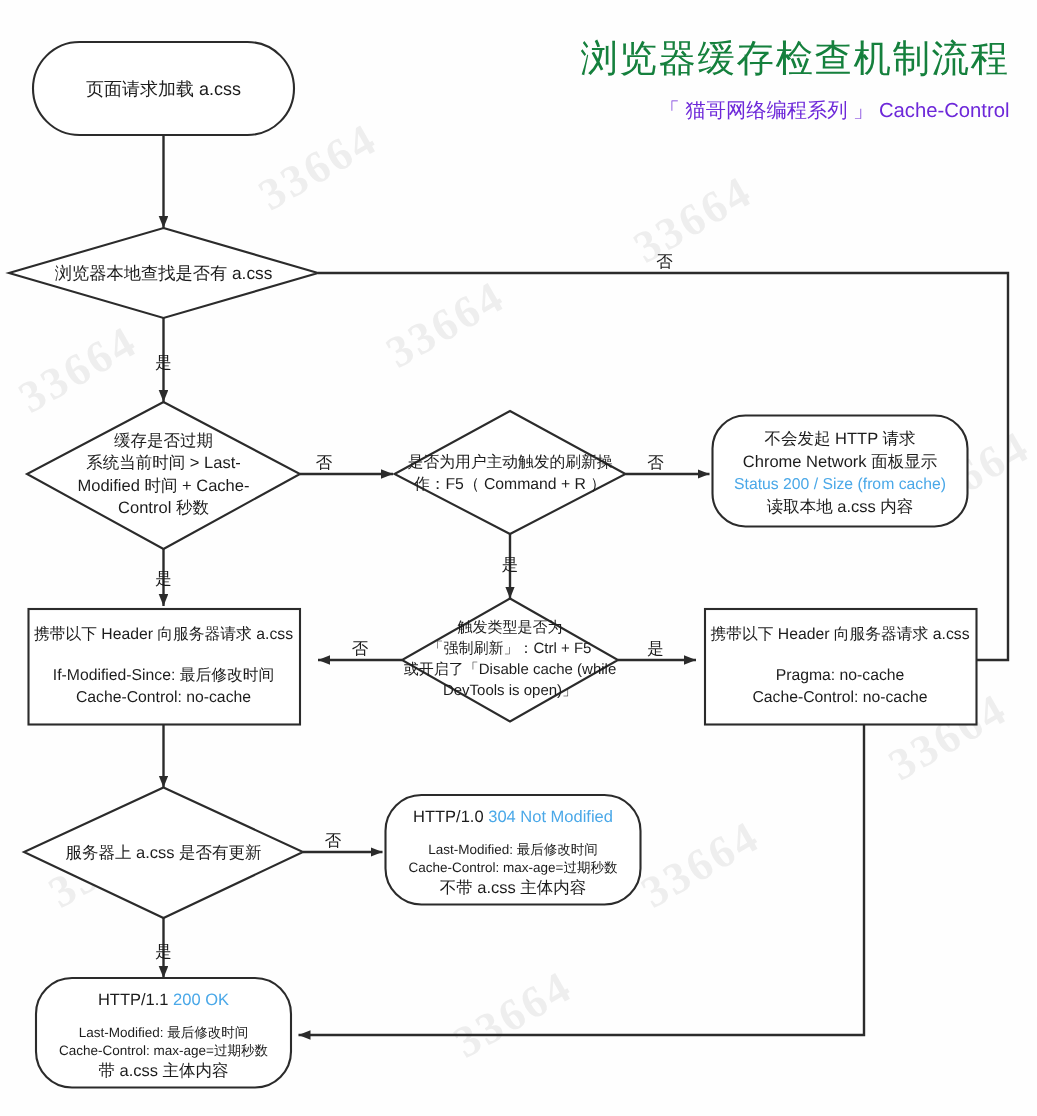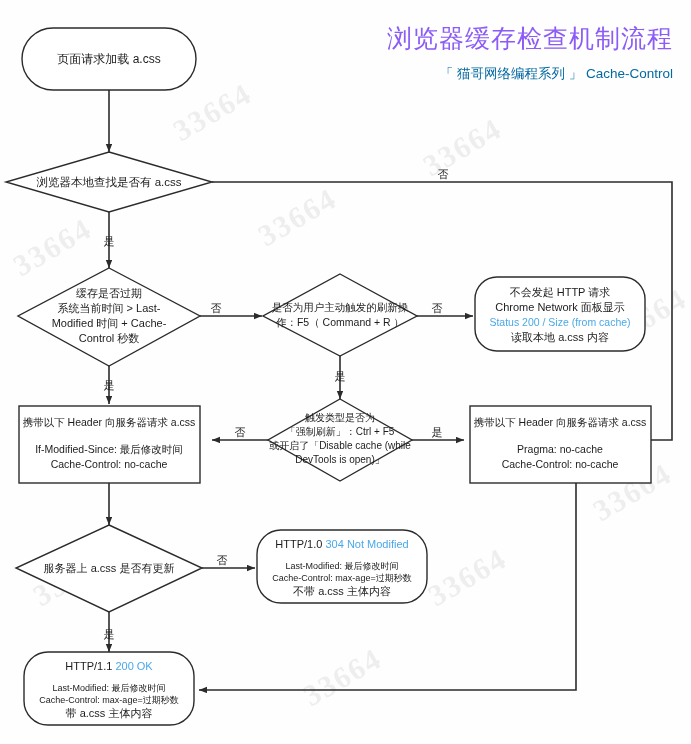--- a/index.html
+++ b/index.html
@@ -29,27 +29,27 @@
     pointer-events: none;
   }
   #title-block {
     position: absolute;
     right: 18px;
     top: 22px;
     text-align: right;
   }
   #doc-title {
     font-size: 25px;
-    color: #8b5cf6;
+    color: #15803d;
     letter-spacing: 1px;
     white-space: nowrap;
   }
   #doc-subtitle {
     font-size: 13.5px;
-    color: #0369a1;
+    color: #6d28d9;
     margin-top: 10px;
     white-space: nowrap;
   }
   svg#flow {
     position: absolute;
     left: 0;
     top: 0;
   }
   .shape-stroke {
     fill: #ffffff;

